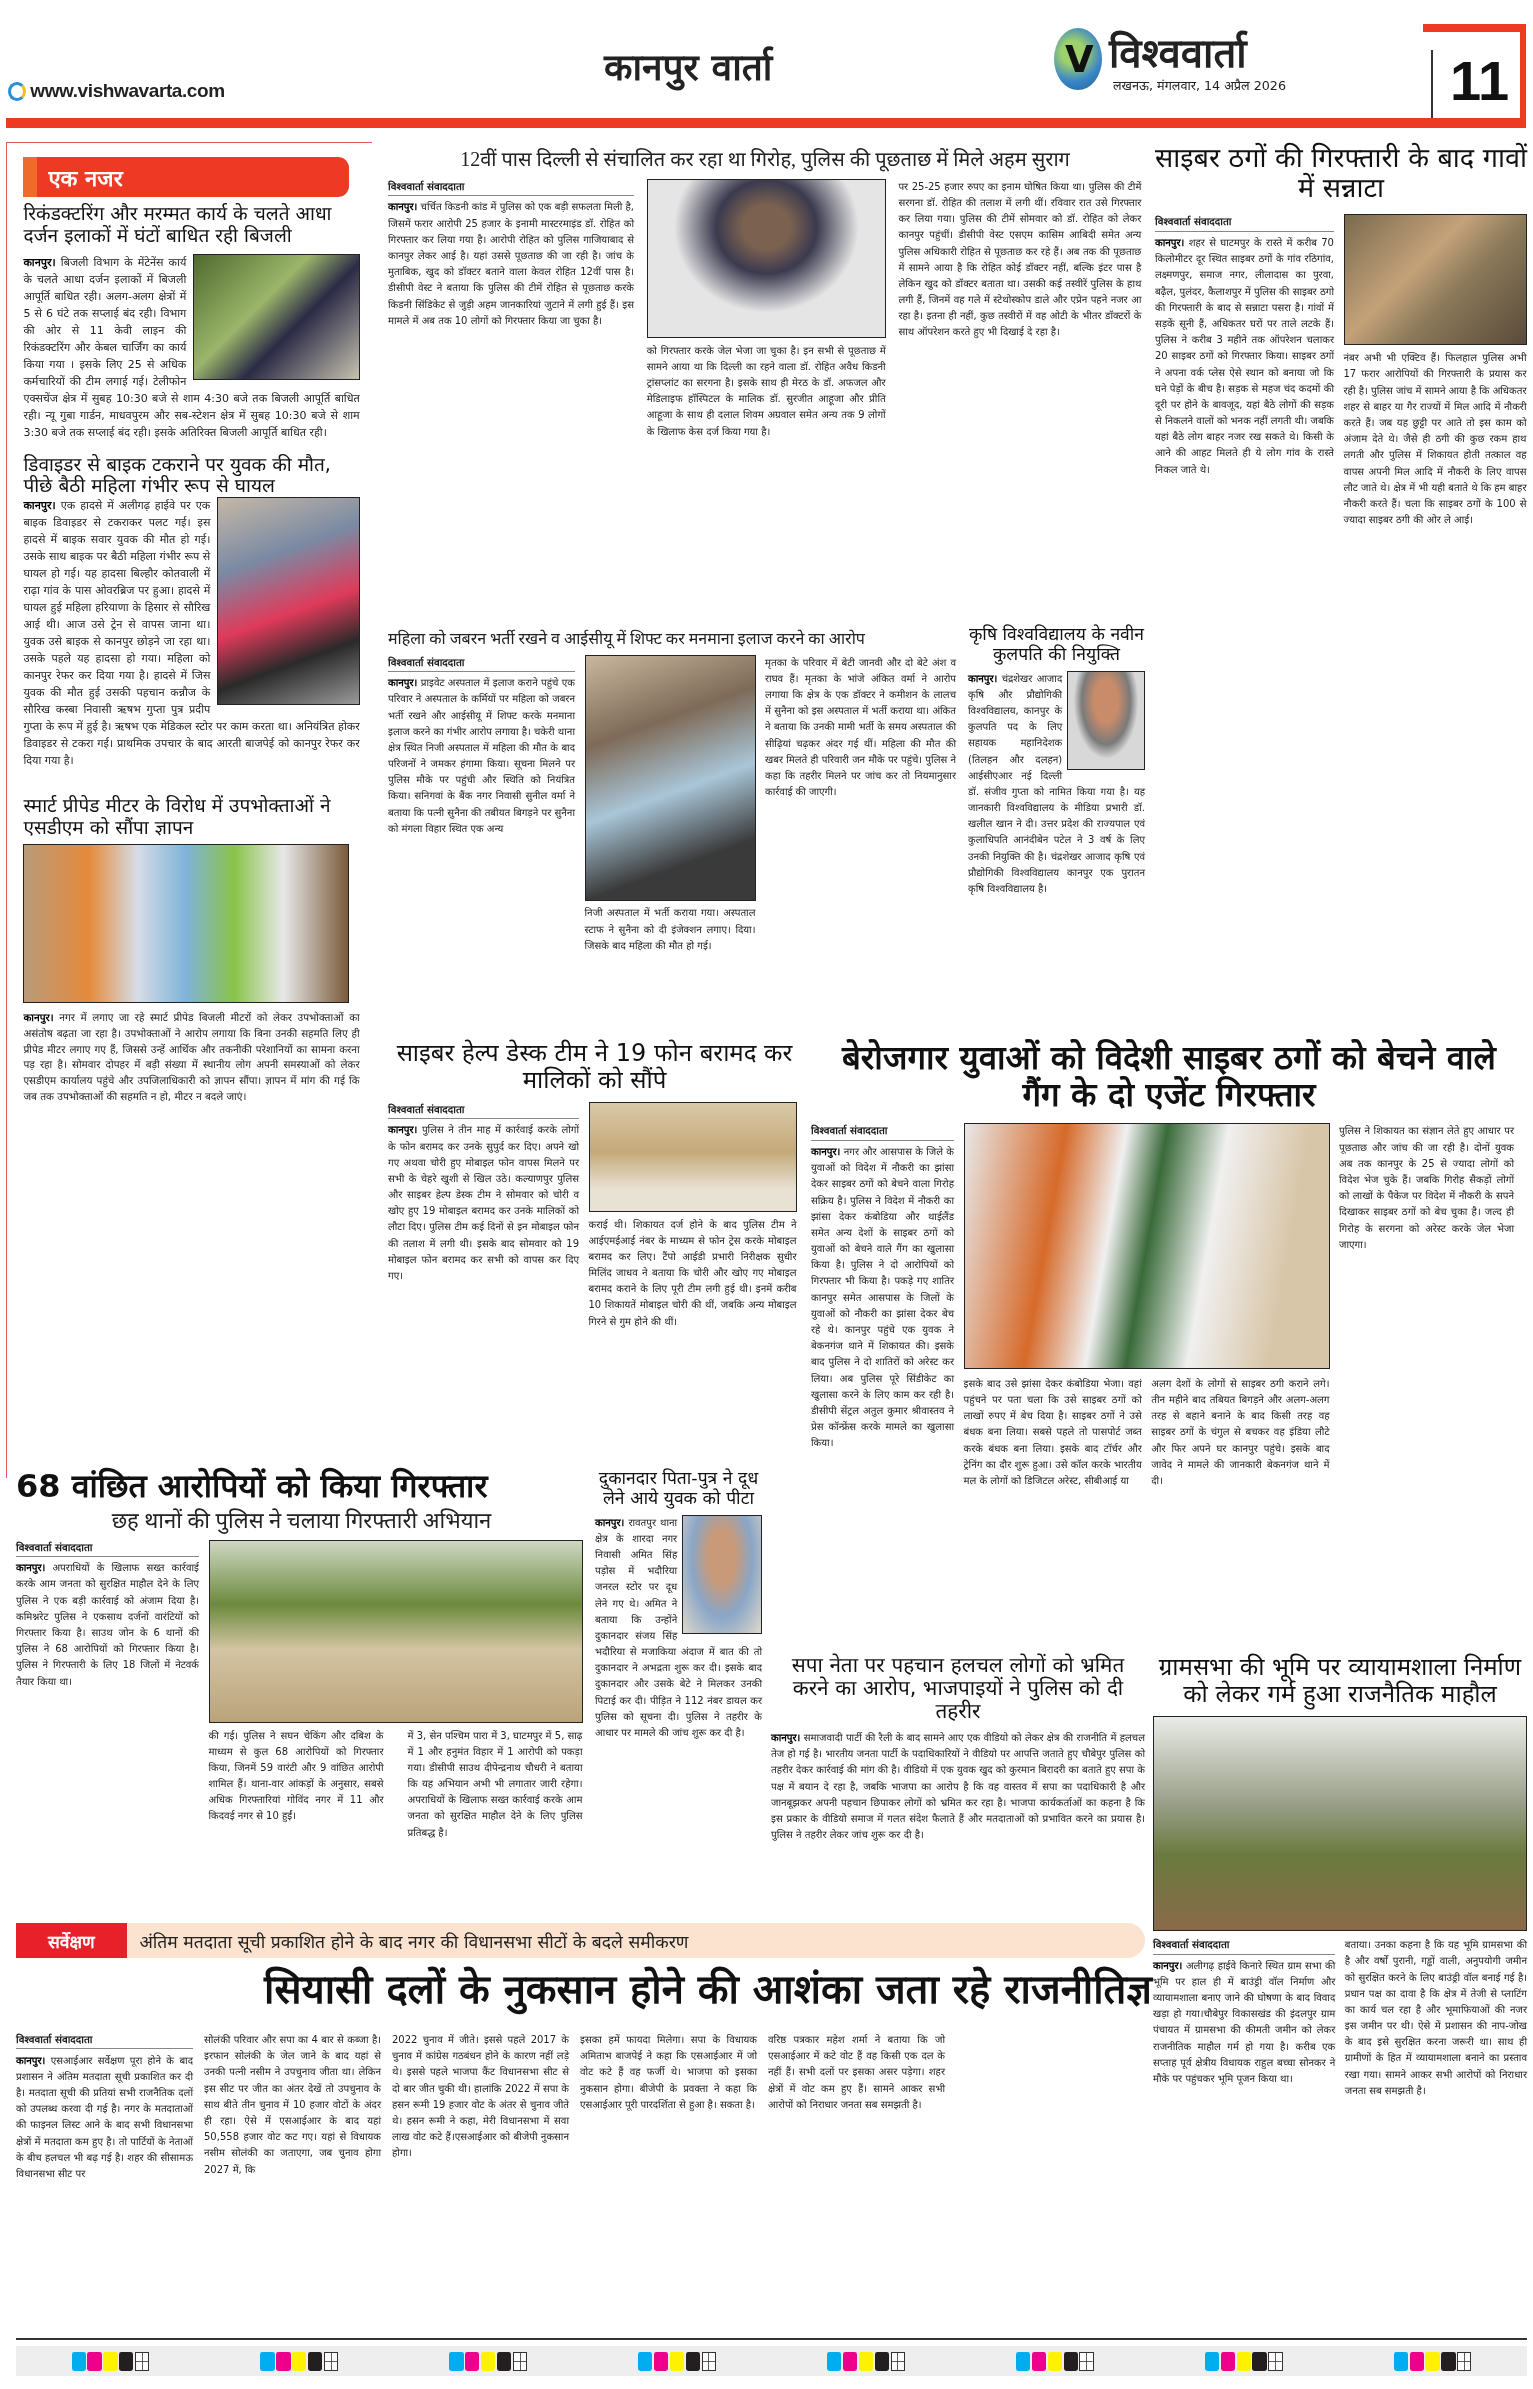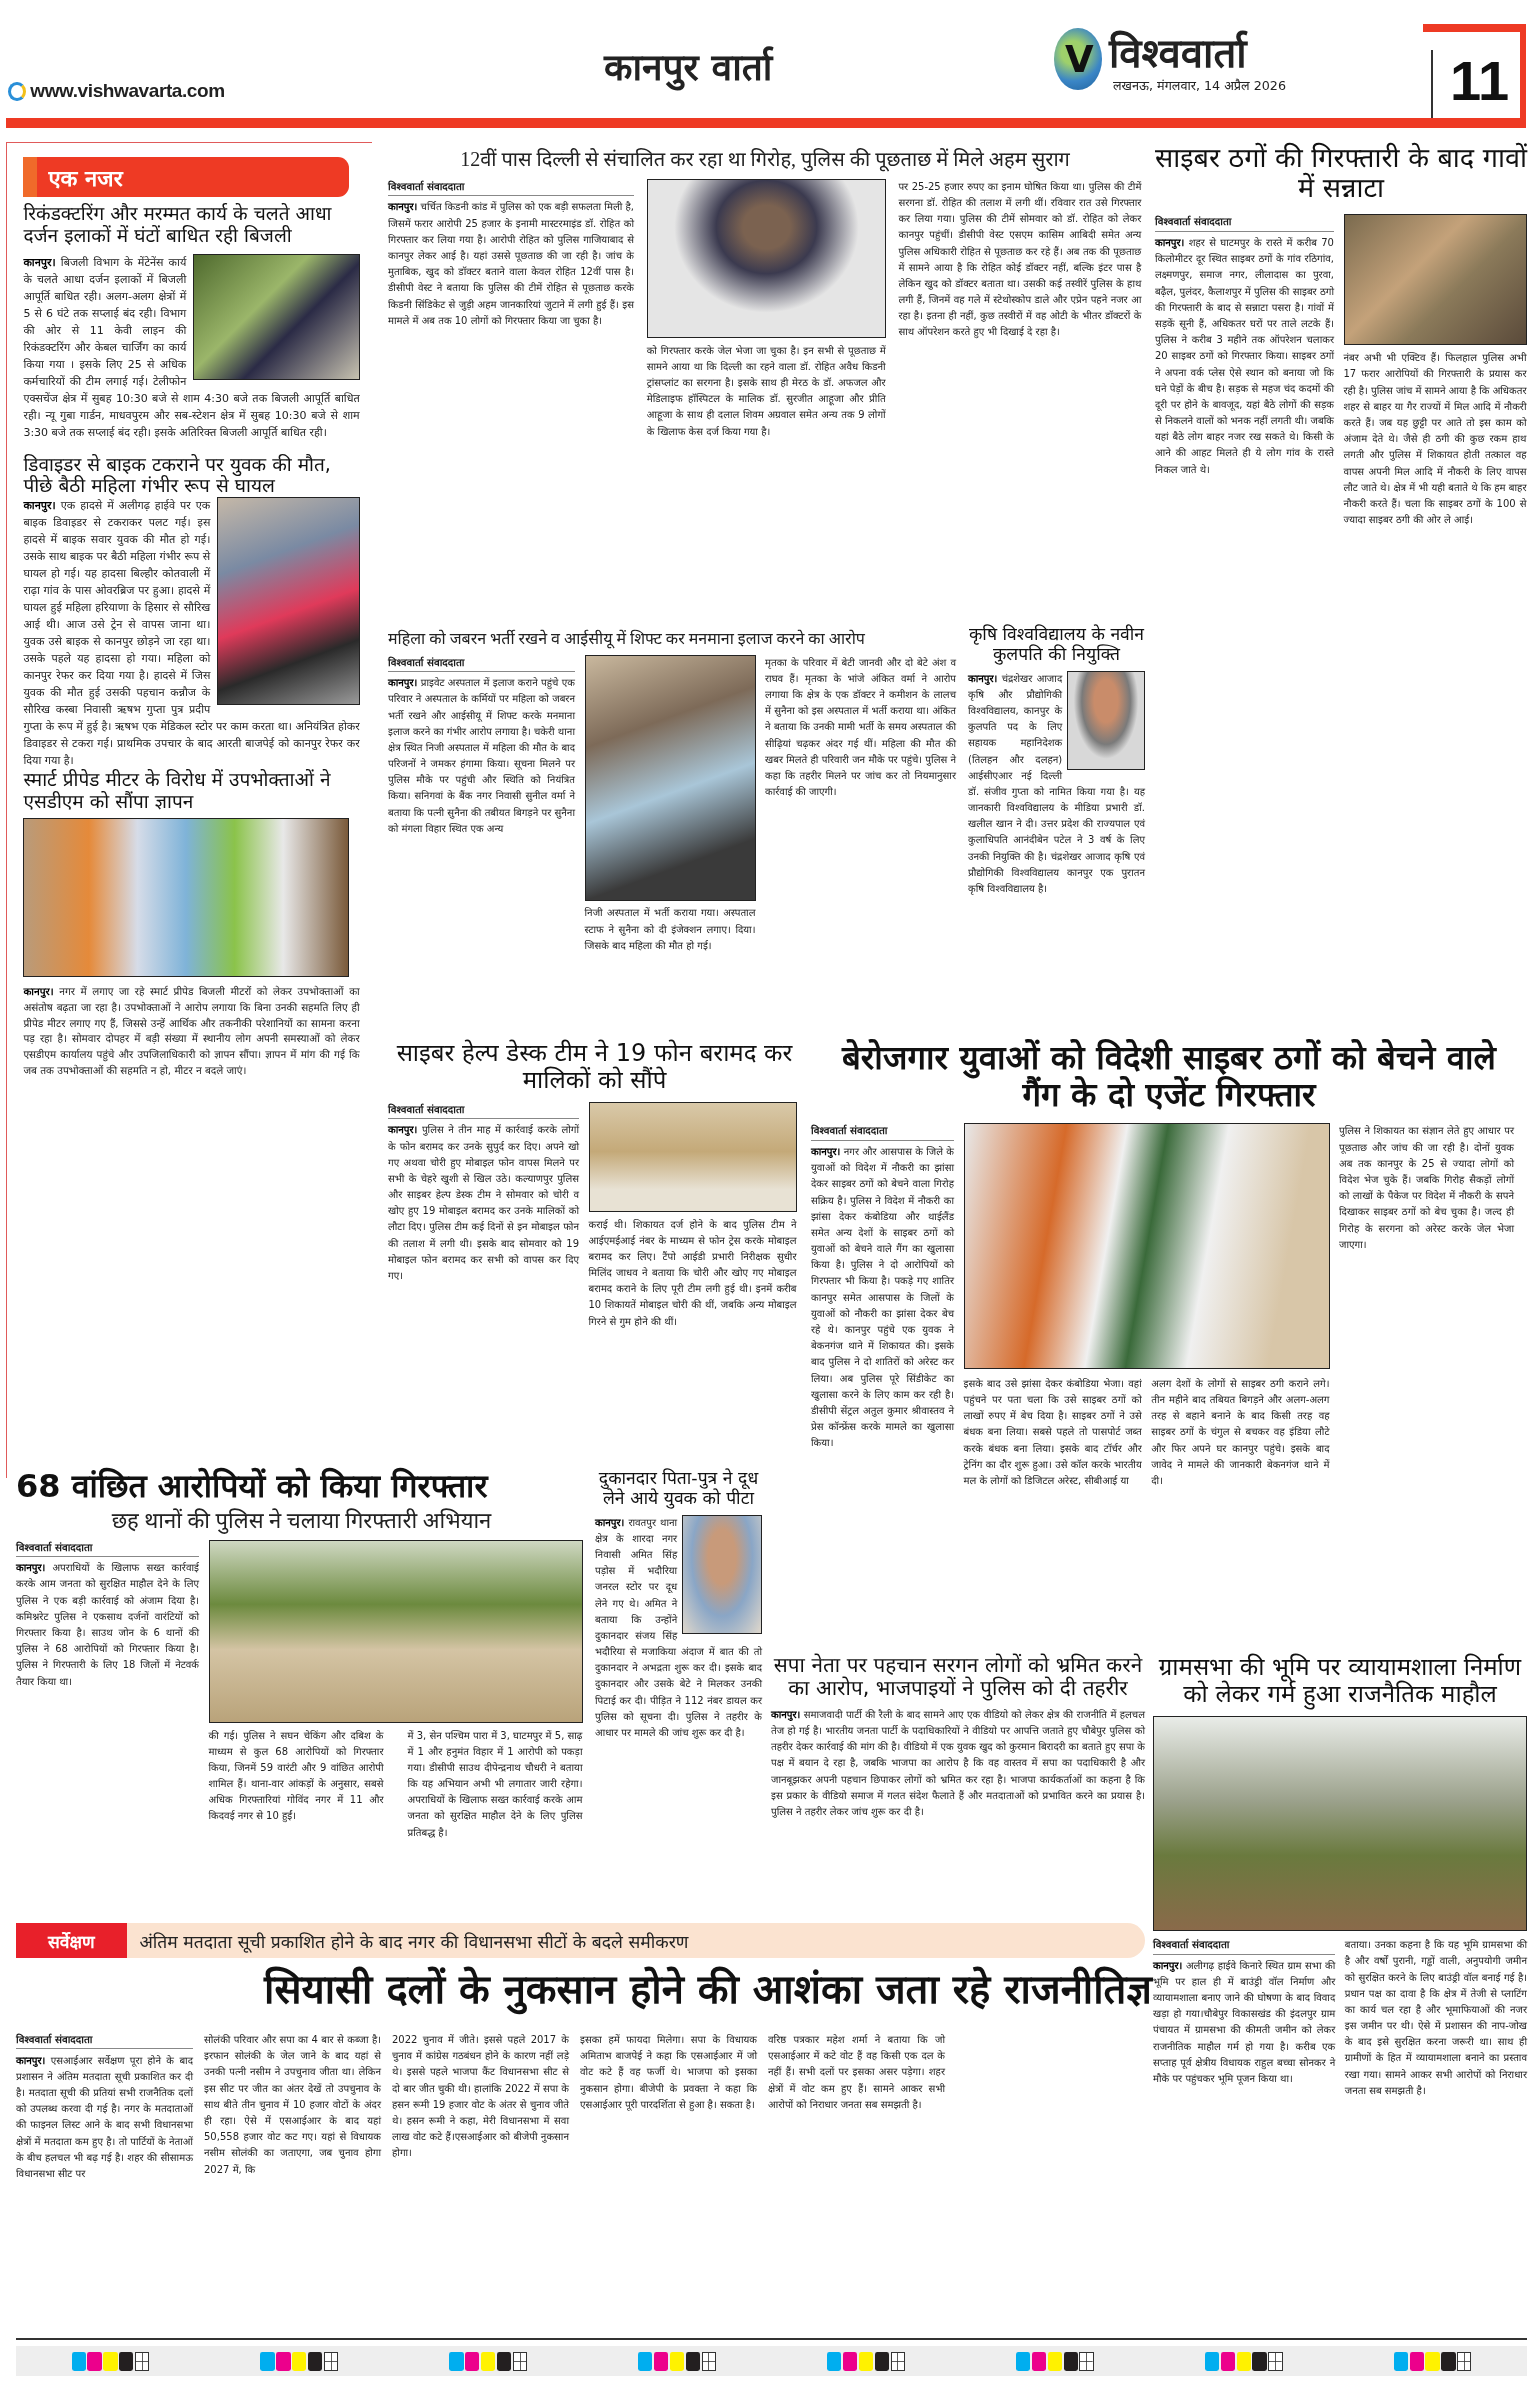--- a/index.html
+++ b/index.html
@@ -43,21 +43,21 @@
     <div class="photo" style="float:right;width:167px;height:126px;margin-left:6.4px;background:linear-gradient(135deg,#4f6a2e,#9bb66a 40%,#2b2b46 60%,#c7c2b0);"></div>
     <p class="body" style="font-size:11px;line-height:1.55"><b>कानपुर।</b> <span>बिजली विभाग के मेंटेनेंस कार्य के चलते आधा दर्जन इलाकों में बिजली आपूर्ति बाधित रही। अलग-अलग क्षेत्रों में 5 से 6 घंटे तक सप्लाई बंद रही। विभाग की ओर से 11 केवी लाइन की रिकंडक्टरिंग और केबल चार्जिंग का कार्य किया गया । इसके लिए 25 से अधिक कर्मचारियों की टीम लगाई गई। टेलीफोन एक्सचेंज क्षेत्र में सुबह 10:30 बजे से शाम 4:30 बजे तक बिजली आपूर्ति बाधित रही। न्यू गुबा गार्डन, माधवपुरम और सब-स्टेशन क्षेत्र में सुबह 10:30 बजे से शाम 3:30 बजे तक सप्लाई बंद रही। इसके अतिरिक्त बिजली आपूर्ति बाधित रही।</span></p>
   </div>
 
   <div style="margin-top:12.7px;clear:both;">
     <div class="hl" style="font-size:19px;text-align:left;font-weight:normal;">डिवाइडर से बाइक टकराने पर युवक की मौत, पीछे बैठी महिला गंभीर रूप से घायल</div>
     <div class="photo" style="float:right;width:143px;height:208px;margin-left:6.4px;background:linear-gradient(160deg,#c5b8a8,#7a8aa3 30%,#e03a5a 55%,#2a2a2a 75%,#9a9a9a);"></div>
     <p class="body" style="font-size:11px;line-height:1.55"><b>कानपुर।</b> <span>एक हादसे में अलीगढ़ हाईवे पर एक बाइक डिवाइडर से टकराकर पलट गई। इस हादसे में बाइक सवार युवक की मौत हो गई। उसके साथ बाइक पर बैठी महिला गंभीर रूप से घायल हो गई। यह हादसा बिल्हौर कोतवाली में राढ़ा गांव के पास ओवरब्रिज पर हुआ। हादसे में घायल हुई महिला हरियाणा के हिसार से सौरिख आई थी। आज उसे ट्रेन से वापस जाना था। युवक उसे बाइक से कानपुर छोड़ने जा रहा था। उसके पहले यह हादसा हो गया। महिला को कानपुर रेफर कर दिया गया है। हादसे में जिस युवक की मौत हुई उसकी पहचान कन्नौज के सौरिख कस्बा निवासी ऋषभ गुप्ता पुत्र प्रदीप गुप्ता के रूप में हुई है। ऋषभ एक मेडिकल स्टोर पर काम करता था। अनियंत्रित होकर डिवाइडर से टकरा गई। प्राथमिक उपचार के बाद आरती बाजपेई को कानपुर रेफर कर दिया गया है।</span></p>
   </div>
 
-  <div style="margin-top:0;clear:both;">
+  <div style="margin-top:26px;clear:both;">
     <div class="hl" style="font-size:19px;text-align:left;font-weight:normal;margin-bottom:6.4px;">स्मार्ट प्रीपेड मीटर के विरोध में उपभोक्ताओं ने एसडीएम को सौंपा ज्ञापन</div>
     <div class="photo" style="width:326px;height:159px;margin-bottom:6.4px;background:linear-gradient(90deg,#b99b7a,#e58a3a 20%,#d6dce8 35%,#7fb3d8 50%,#8bc34a 65%,#e8e8e8 80%,#7a5a3a);"></div>
     <p class="body" style="font-size:10.3px;line-height:1.55"><b>कानपुर।</b> <span>नगर में लगाए जा रहे स्मार्ट प्रीपेड बिजली मीटरों को लेकर उपभोक्ताओं का असंतोष बढ़ता जा रहा है। उपभोक्ताओं ने आरोप लगाया कि बिना उनकी सहमति लिए ही प्रीपेड मीटर लगाए गए हैं, जिससे उन्हें आर्थिक और तकनीकी परेशानियों का सामना करना पड़ रहा है। सोमवार दोपहर में बड़ी संख्या में स्थानीय लोग अपनी समस्याओं को लेकर एसडीएम कार्यालय पहुंचे और उपजिलाधिकारी को ज्ञापन सौंपा। ज्ञापन में मांग की गई कि जब तक उपभोक्ताओं की सहमति न हो, मीटर न बदले जाएं।</span></p>
   </div>
 </div>
 
 <div class="abs" style="left:388px;top:143px;width:754px;">
   <div class="sub" style="font-size:20px;margin:4.8px 0 8px;">12वीं पास दिल्ली से संचालित कर रहा था गिरोह, पुलिस की पूछताछ में मिले अहम सुराग</div>
   <div style="display:flex;gap:12.7px;">
     <div style="width:246px">
@@ -163,21 +163,21 @@
   </div>
 </div>
 
 <div class="abs" style="left:595px;top:1469px;width:167px;">
   <div class="hl" style="font-size:17.5px;font-weight:normal;margin-bottom:6.4px;">दुकानदार पिता-पुत्र ने दूध लेने आये युवक को पीटा</div>
   <div class="photo" style="float:right;width:80px;height:119px;margin-left:4.8px;background:radial-gradient(ellipse at 50% 35%,#c89a7a 0 25%,#8aa6c6 55%,#e0d8cc);"></div>
   <p class="body"><b>कानपुर।</b> <span>रावतपुर थाना क्षेत्र के शारदा नगर निवासी अमित सिंह पड़ोस में भदौरिया जनरल स्टोर पर दूध लेने गए थे। अमित ने बताया कि उन्होंने दुकानदार संजय सिंह भदौरिया से मजाकिया अंदाज में बात की तो दुकानदार ने अभद्रता शुरू कर दी। इसके बाद दुकानदार और उसके बेटे ने मिलकर उनकी पिटाई कर दी। पीड़ित ने 112 नंबर डायल कर पुलिस को सूचना दी। पुलिस ने तहरीर के आधार पर मामले की जांच शुरू कर दी है।</span></p>
 </div>
 
 <div class="abs" style="left:771px;top:1654px;width:374px;">
-  <div class="hl" style="font-size:20.7px;font-weight:normal;margin-bottom:6.4px;">सपा नेता पर पहचान सरगन लोगों को भ्रमित करने का आरोप, भाजपाइयों ने पुलिस को दी तहरीर</div>
+  <div class="hl" style="font-size:20.7px;font-weight:normal;margin-bottom:6.4px;">सपा नेता पर पहचान हलचल लोगों को भ्रमित करने का आरोप, भाजपाइयों ने पुलिस को दी तहरीर</div>
   <p class="body"><b>कानपुर।</b> <span>समाजवादी पार्टी की रैली के बाद सामने आए एक वीडियो को लेकर क्षेत्र की राजनीति में हलचल तेज हो गई है। भारतीय जनता पार्टी के पदाधिकारियों ने वीडियो पर आपत्ति जताते हुए चौबेपुर पुलिस को तहरीर देकर कार्रवाई की मांग की है। वीडियो में एक युवक खुद को कुरमान बिरादरी का बताते हुए सपा के पक्ष में बयान दे रहा है, जबकि भाजपा का आरोप है कि वह वास्तव में सपा का पदाधिकारी है और जानबूझकर अपनी पहचान छिपाकर लोगों को भ्रमित कर रहा है। भाजपा कार्यकर्ताओं का कहना है कि इस प्रकार के वीडियो समाज में गलत संदेश फैलाते हैं और मतदाताओं को प्रभावित करने का प्रयास है। पुलिस ने तहरीर लेकर जांच शुरू कर दी है।</span></p>
 </div>
 
 <div class="abs" style="left:1153px;top:1654px;width:374px;">
   <div class="hl" style="font-size:24px;font-weight:normal;margin-bottom:8px;">ग्रामसभा की भूमि पर व्यायामशाला निर्माण को लेकर गर्म हुआ राजनैतिक माहौल</div>
   <div class="photo" style="height:215px;background:linear-gradient(180deg,#e9ece8,#9aa08a 40%,#6a7a3e 65%,#8a6a4a);margin-bottom:6.4px;"></div>
   <div style="display:flex;gap:9.5px;">
     <div style="flex:1">
       <div class="byline">विश्ववार्ता संवाददाता</div>
       <p class="body"><b>कानपुर।</b> <span>अलीगढ़ हाईवे किनारे स्थित ग्राम सभा की भूमि पर हाल ही में बाउंड्री वॉल निर्माण और व्यायामशाला बनाए जाने की घोषणा के बाद विवाद खड़ा हो गया।चौबेपुर विकासखंड की इंदलपुर ग्राम पंचायत में ग्रामसभा की कीमती जमीन को लेकर राजनीतिक माहौल गर्म हो गया है। करीब एक सप्ताह पूर्व क्षेत्रीय विधायक राहुल बच्चा सोनकर ने मौके पर पहुंचकर भूमि पूजन किया था।</span></p>

